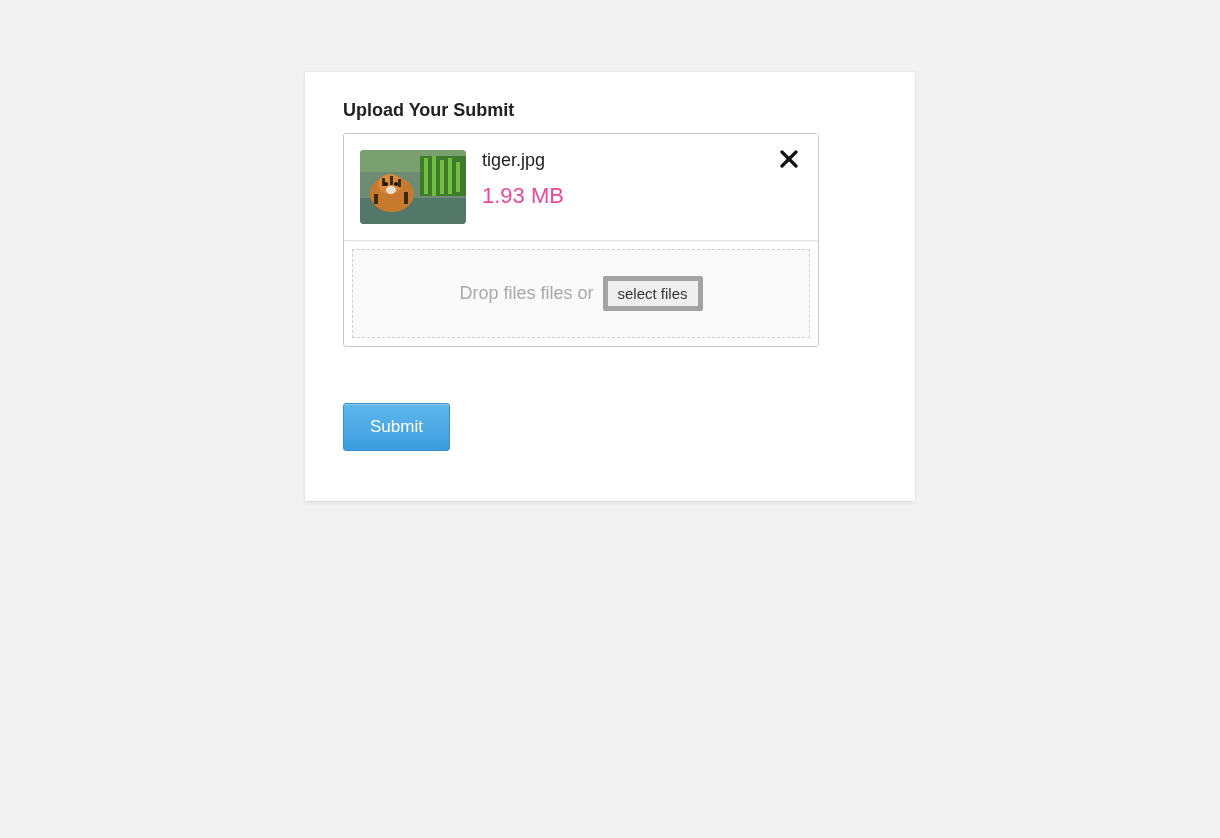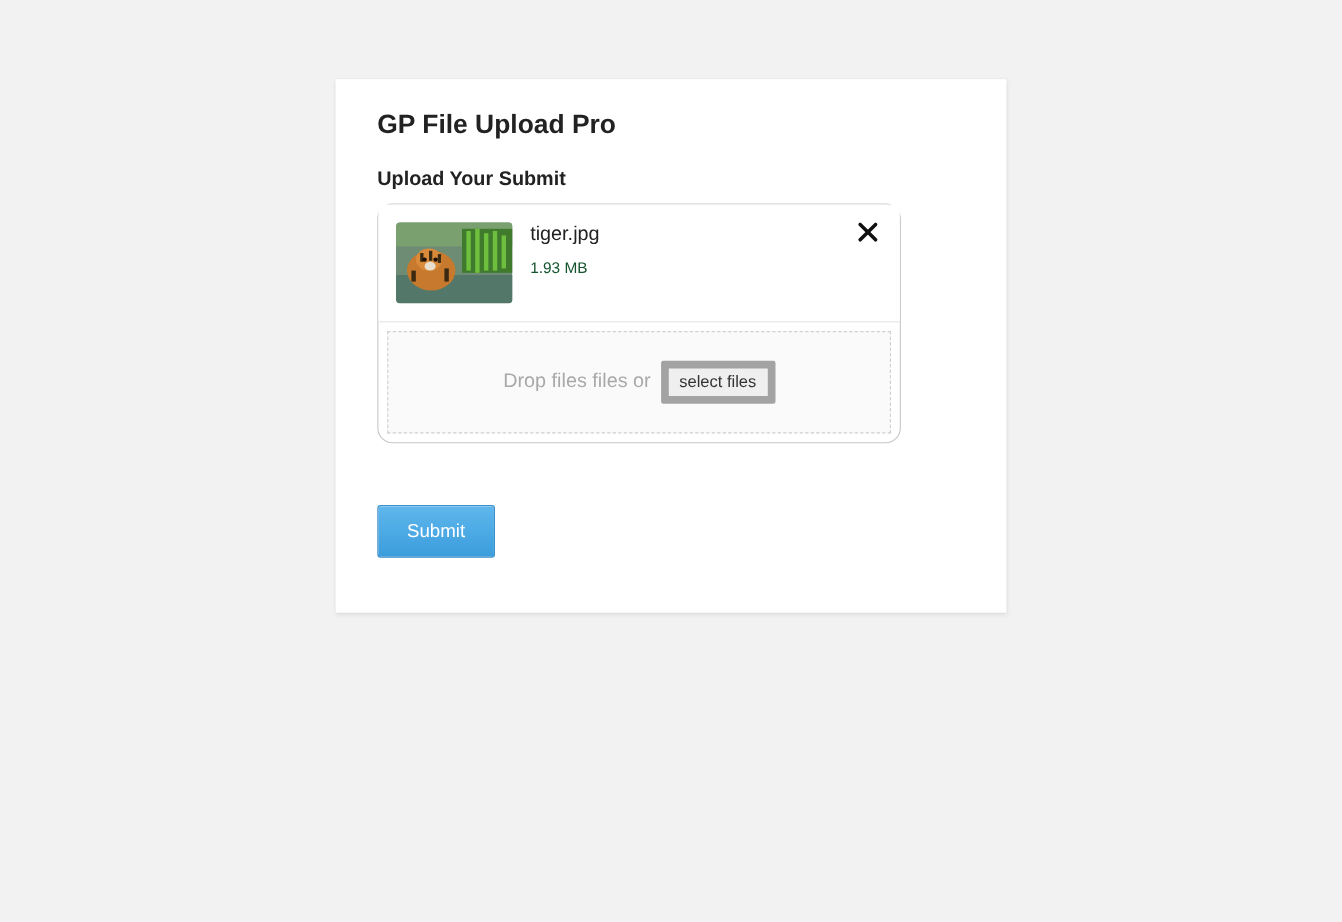--- a/index.html
+++ b/index.html
@@ -23,21 +23,21 @@
     font-weight: bold;
     margin: 0 0 24px 0;
   }
   h2.subtitle {
     font-size: 18px;
     font-weight: bold;
     margin: 0 0 12px 0;
   }
   .uploader {
     border: 1px solid #c8c8c8;
-    border-radius: 14px;
+    border-radius: 3px;
     width: 474px;
   }
   .file-row {
     display: flex;
     align-items: flex-start;
     padding: 16px;
     border-bottom: 1px solid #e6e6e6;
     box-shadow: 0 1px 2px rgba(0,0,0,0.05);
     background: #fff;
   }
@@ -53,22 +53,22 @@
   .file-meta {
     flex: 1 1 auto;
     padding-top: 0px;
   }
   .file-name {
     font-size: 18px;
     color: #222;
     margin-bottom: 4px;
   }
   .file-size {
-    font-size: 14px;
-    color: #14532d;
+    font-size: 22px;
+    color: #ec4899;
     margin-top: 12px;
   }
   .remove {
     flex: 0 0 auto;
     font-size: 22px;
     font-weight: bold;
     cursor: pointer;
     padding: 0 4px;
     line-height: 1;
   }
@@ -80,21 +80,21 @@
     padding: 26px 10px;
     text-align: center;
     font-size: 18px;
     color: #a9a9a9;
   }
   .select-btn {
     font-family: Arial, sans-serif;
     font-size: 15px;
     color: #333;
     background: #efefef;
-    border: 7px solid #a3a3a3;
+    border: 5px solid #a3a3a3;
     border-radius: 2px;
     padding: 4px 10px;
     margin-left: 4px;
     cursor: pointer;
   }
   .submit {
     margin-top: 56px;
     background: linear-gradient(#5fb7ec, #3b9ddd);
     border: 1px solid #3b8ec9;
     color: #fff;
@@ -102,21 +102,20 @@
     padding: 13px 26px;
     border-radius: 3px;
     cursor: pointer;
     box-shadow: inset 0 1px 0 rgba(255,255,255,0.3);
   }
 </style>
 </head>
 <body>
 
 <div class="card">
-  <h1 class="title">GP File Upload Pro</h1>
   <h2 class="subtitle">Upload Your Submit</h2>
 
   <div class="uploader">
     <div class="file-row">
       <div class="thumb">
         <svg width="106" height="74" viewBox="0 0 106 74">
           <rect x="0" y="0" width="106" height="74" fill="#6e8b74"></rect>
           <rect x="0" y="0" width="106" height="22" fill="#7aa06f"></rect>
           <rect x="60" y="6" width="46" height="40" fill="#3f7a2d"></rect>
           <rect x="64" y="8" width="4" height="36" fill="#6fbf3f"></rect>

